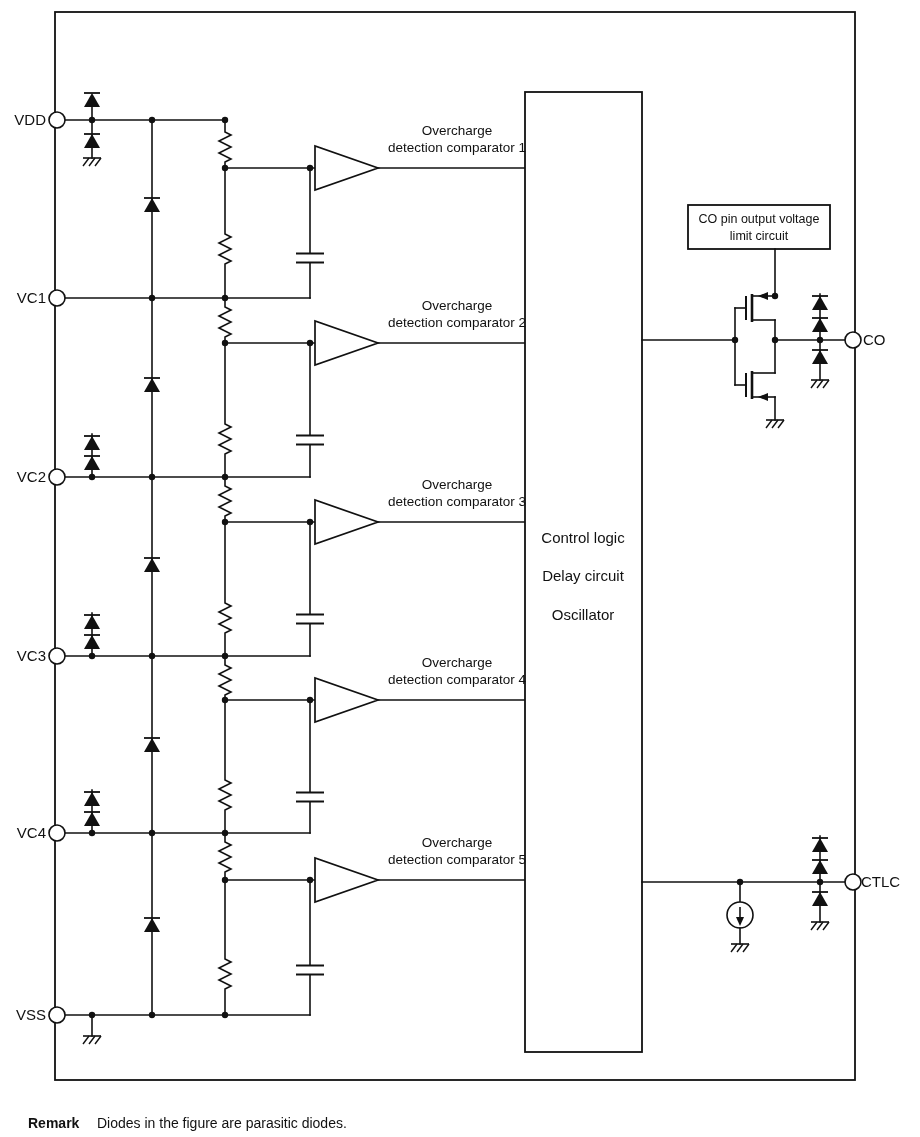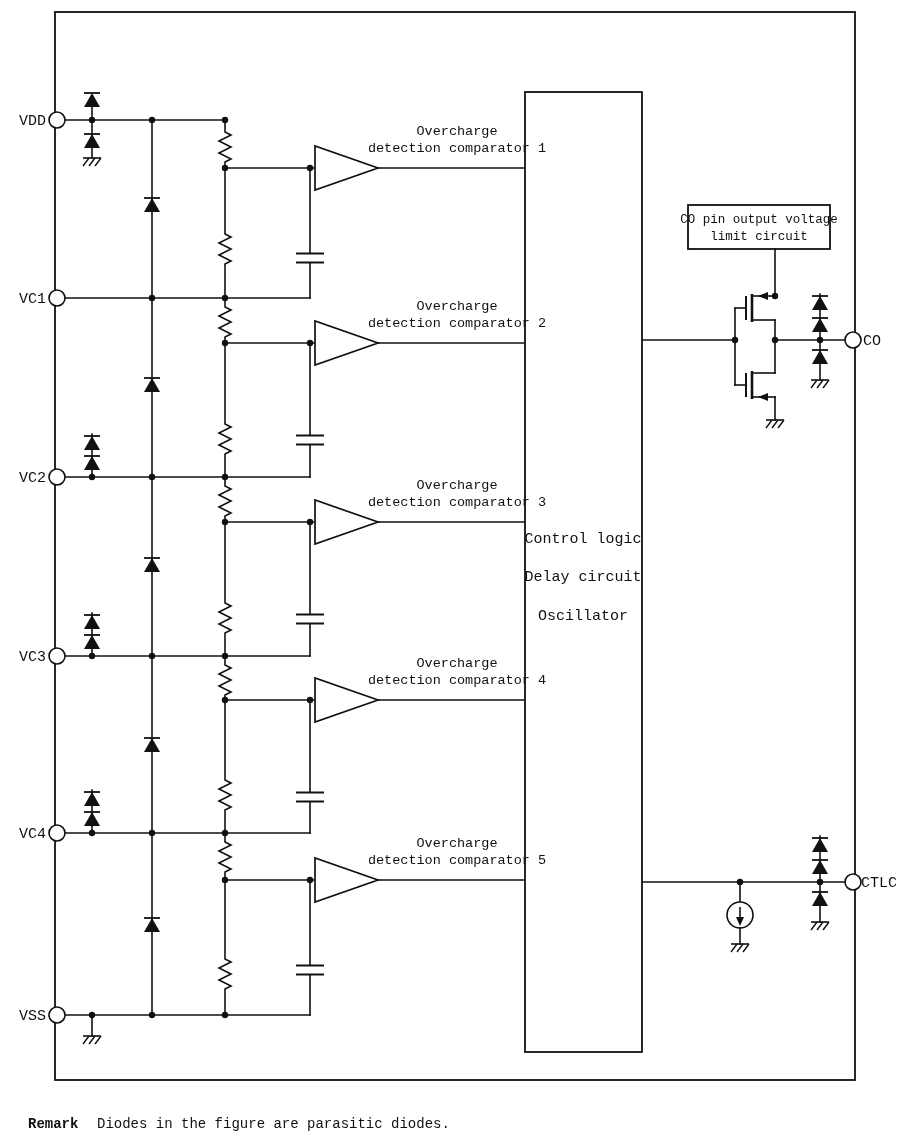--- a/index.html
+++ b/index.html
@@ -1,17 +1,17 @@
 <!DOCTYPE html>
 <html><head>
 <meta charset="utf-8">
 <style>
   html,body{margin:0;padding:0;background:#ffffff;}
   .figure{position:relative;width:920px;height:1137px;background:#fff;
-          font-family:Liberation Mono, monospace;border-radius:27px;}
+          font-family:Liberation Sans, sans-serif;border-radius:27px;}
   svg{position:absolute;left:0;top:0;}
   .wire{stroke:#111111;stroke-width:1.6;fill:none;stroke-linecap:square;}
   .box{fill:#ffffff;stroke:#111111;stroke-width:1.8;}
   .tri{fill:#ffffff;stroke:#111111;stroke-width:1.7;stroke-linejoin:miter;}
   .lbl{fill:#111111;font-size:15px;}
   .small{fill:#111111;font-size:13.5px;}
   .tiny{fill:#111111;font-size:12.5px;}
   .remark{fill:#111111;font-size:14px;}
   .bold{font-weight:bold;}
 </style>

